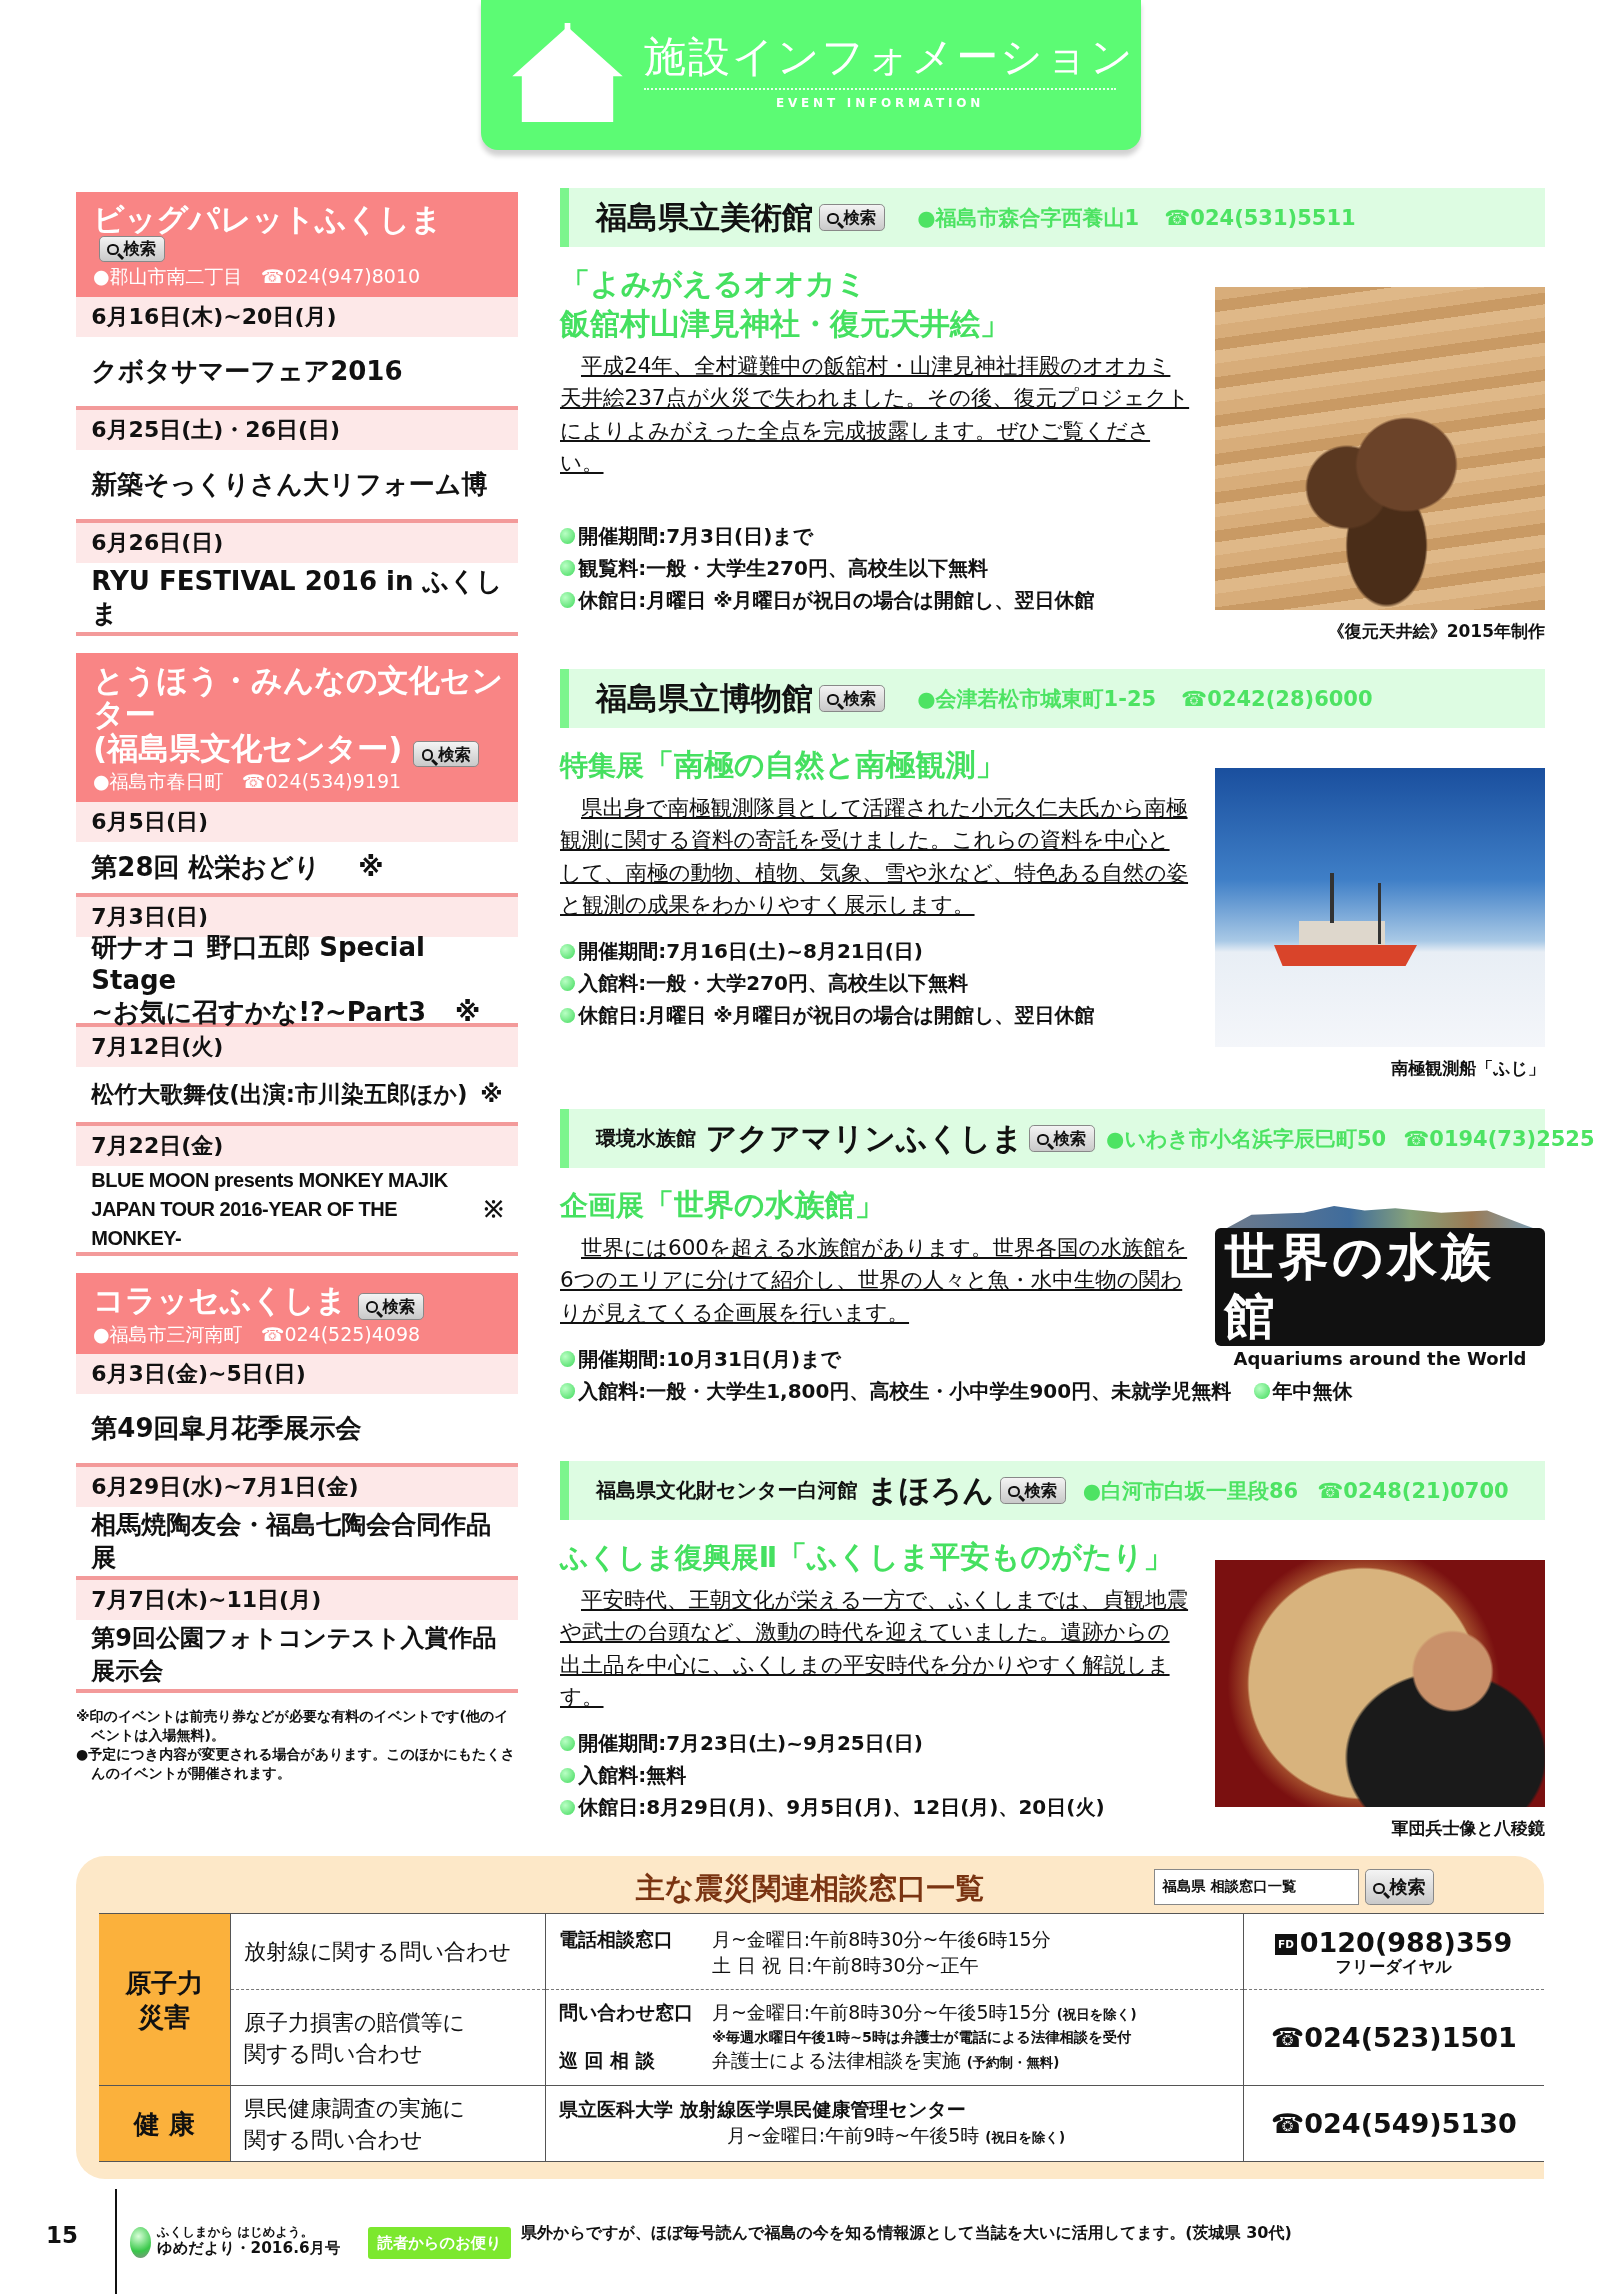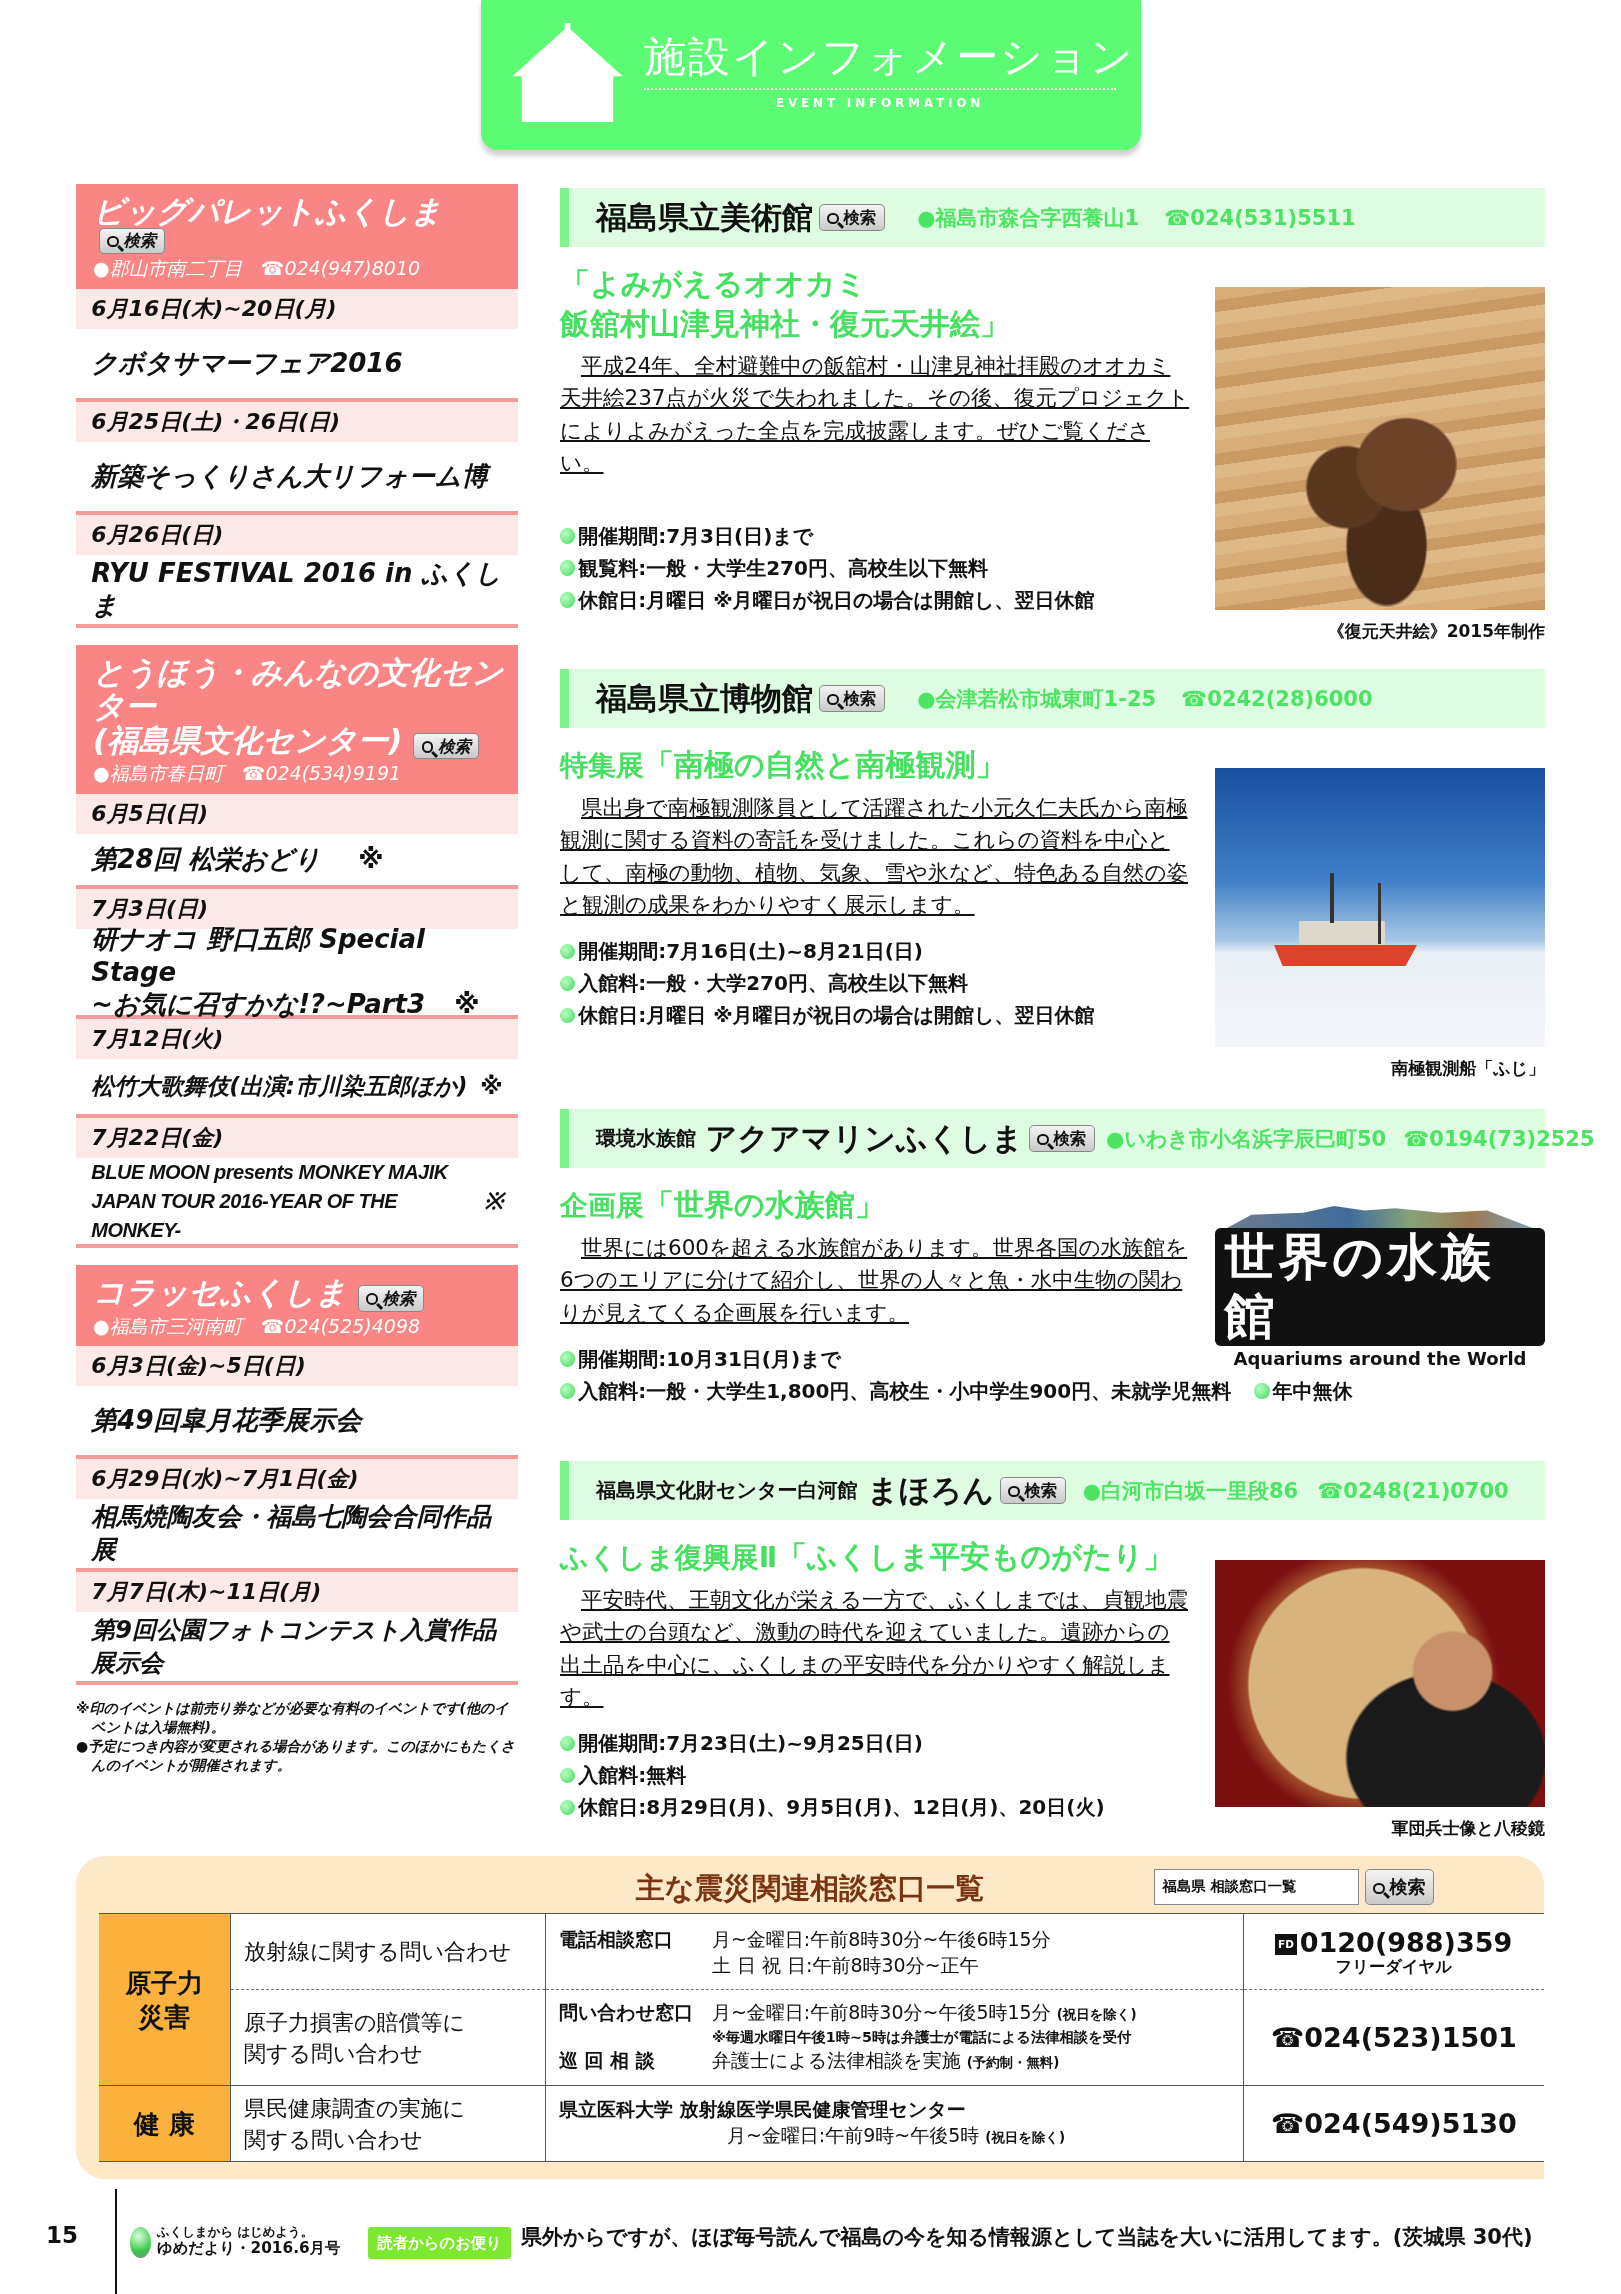--- a/index.html
+++ b/index.html
@@ -9,21 +9,21 @@
   
   .hdr { position: absolute; left: 481px; top: 0; width: 660px; height: 150px;
          background: #5cfb74; border-radius: 0 0 17px 17px;
          box-shadow: 0 5.7px 5.7px rgba(0,0,0,0.18); }
   .hdr .house { position: absolute; left: 29px; top: 23px; width: 115px; height: 99px; }
   .hdr .title { position: absolute; left: 163px; top: 29px; color: #fff; font-size: 42px; letter-spacing: 1.9px; font-weight: normal; white-space: nowrap; }
   .hdr .dots { position: absolute; left: 163px; top: 88px; width: 472px; border-top: 2.9px dotted rgba(255,255,255,0.85); }
   .hdr .sub { position: absolute; left: 163px; top: 96px; width: 472px; text-align: center; color: #fff; font-size: 12px; font-weight: bold; letter-spacing: 3.8px; font-family: "DejaVu Sans", sans-serif; }
 
   
-  .lcol { position: absolute; left: 76px; top: 184px; width: 442px; font-style: italic; }
+  .lcol { position: absolute; left: 76px; top: 192px; width: 442px; }
   .venue-head { background: #f98585; color: #fff; padding: 9.6px 13.4px 7.6px 17px; }
   .venue-head .vname { font-size: 31px; font-weight: bold; line-height: 34px; display: inline; }
   .venue-head .addr { font-size: 19px; line-height: 25px; margin-top: 2px; white-space: nowrap; }
   .search-btn { display: inline-block; vertical-align: middle; background: linear-gradient(#f4f4f4,#c9c9c9);
                 border: 1.9px solid #888; border-radius: 4.8px; color: #111; font-size: 16.3px; font-weight: bold;
                 padding: 1.9px 7.6px; line-height: 21px; margin-left: 5.7px; white-space: nowrap; }
   .search-btn .mag { display: inline-block; width: 11.5px; height: 11.5px; border: 2.9px solid #111; border-radius: 50%; position: relative; margin-right: 4.8px; vertical-align: -1px; }
   .search-btn .mag:after { content: ""; position: absolute; width: 2.9px; height: 6.7px; background: #111; right: -4.8px; bottom: -6.7px; transform: rotate(-45deg); }
   .ev-date { background: #fde8e8; font-size: 22px; font-weight: bold; padding: 0 15.3px; height: 40px; line-height: 40px; color: #111; white-space: nowrap; }
   .ev-title { background: #fff; font-size: 26px; font-weight: bold; padding: 0 15.3px; height: 73px; display: flex; align-items: center; border-bottom: 4.8px solid #f39a9a; color: #111; line-height: 32.5px; }
@@ -92,21 +92,21 @@
   .fd-badge { display: inline-block; background: #111; color: #fff; font-size: 10.5px; line-height: 21px; padding: 0 2.9px; vertical-align: 3.8px; margin-right: 2.9px; }
 
   
   .footer { position: absolute; left: 0; top: 2189px; width: 1621px; height: 105px; }
   .footer .pnum { position: absolute; left: 46px; top: 32.5px; font-size: 23px; font-weight: bold; }
   .footer .vline { position: absolute; left: 115px; top: 0; width: 1.9px; height: 105px; background: #111; }
   .footer .logo-ball { position: absolute; left: 130px; top: 38px; width: 21px; height: 31px; border-radius: 50%; background: radial-gradient(circle at 40% 30%, #d9ffd9, #39c84a 60%, #8a8a8a); }
   .footer .brand { position: absolute; left: 157px; top: 34px; font-size: 12.4px; font-weight: bold; line-height: 17px; }
   .footer .brand .b2 { font-size: 15.3px; }
   .footer .badge { position: absolute; left: 356px; top: 38px; background: #7ce82e; color: #fff; font-size: 15.3px; font-weight: bold; padding: 5.7px 9.6px; border-radius: 2.9px; margin-left: 12px; }
-  .footer .letter { position: absolute; left: 521px; top: 34px; font-size: 21px; font-weight: bold; white-space: nowrap; }
+  .footer .letter { position: absolute; left: 521px; top: 34px; font-size: 16px; font-weight: bold; white-space: nowrap; }
 </style>
 </head>
 <body>
 
 <div class="hdr">
   <svg class="house" viewBox="0 0 120 104">
     <polygon points="60,4 118,56 108,56 108,104 12,104 12,56 2,56" fill="#fff"></polygon>
     <rect x="57" y="0" width="6" height="10" fill="#fff"></rect>
   </svg>
   <div class="title">施設インフォメーション</div>

